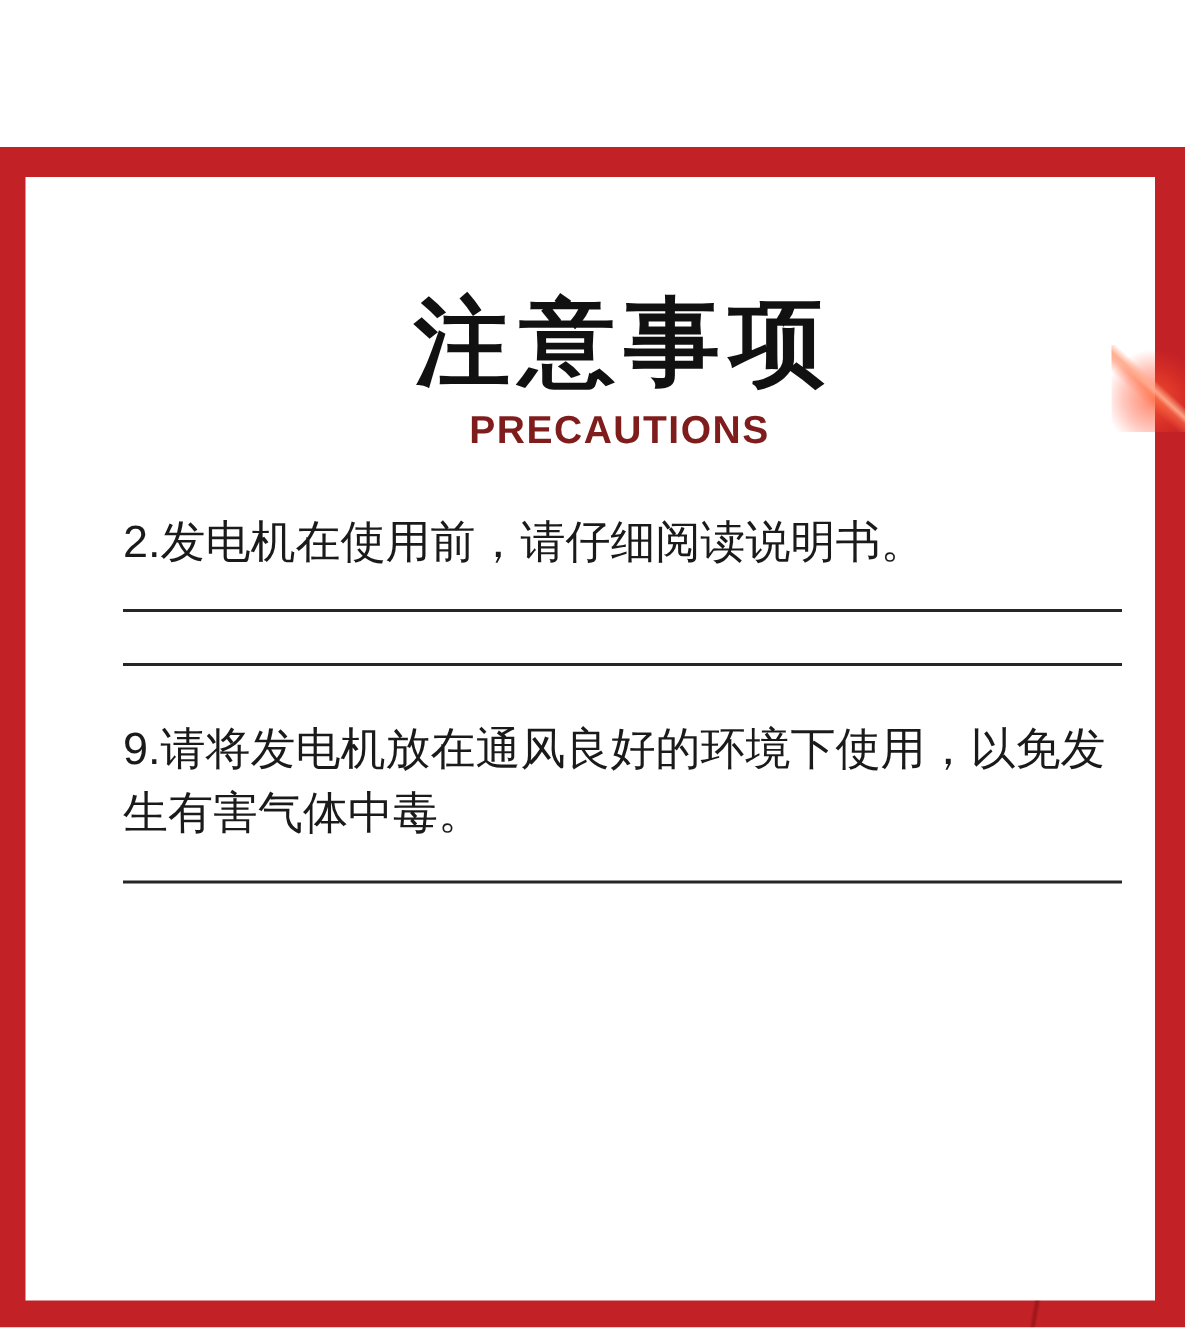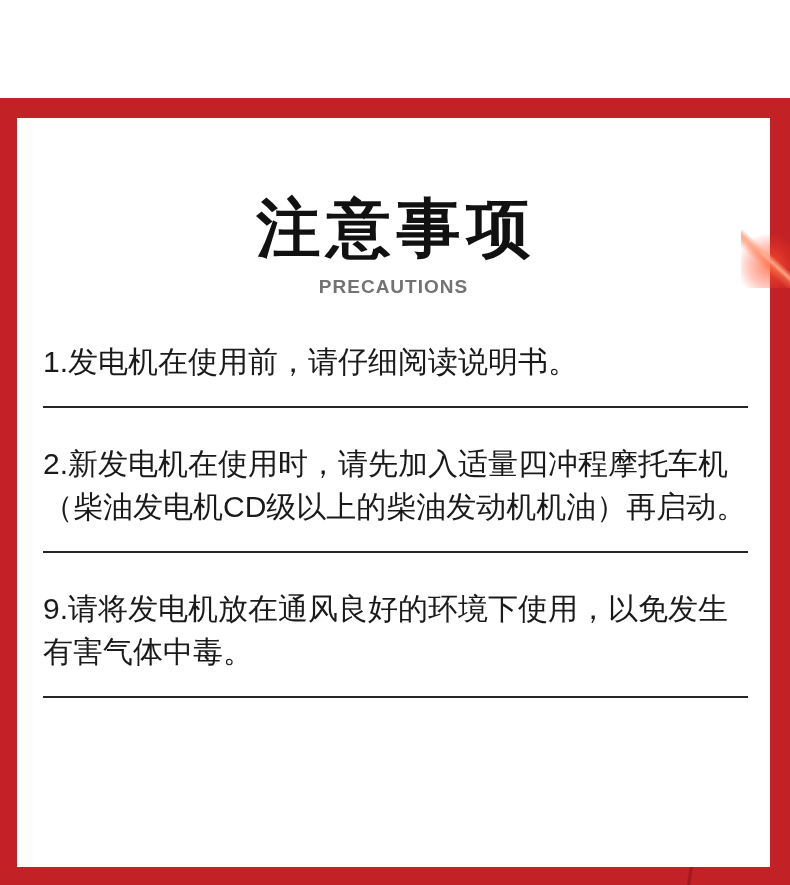--- a/index.html
+++ b/index.html
@@ -22,39 +22,40 @@
     position: absolute;
     top: 98px;
     left: 0;
     width: 790px;
     height: 787px;
     box-sizing: border-box;
     background: #ffffff;
     border-style: solid;
     border-color: #c22126;
     border-width: 20px 20px 18px 17px;
+    padding-left: 39px;
   }
   .page-title {
     margin: 78px 0 0 0;
     text-align: center;
     font-size: 64px;
     line-height: 64px;
     font-weight: 700;
     letter-spacing: 6px;
     text-indent: 6px;
     color: #111111;
   }
   .page-subtitle {
     margin-top: 17px;
     text-align: center;
-    font-size: 19px;
+    font-size: 26px;
     line-height: 19px;
     font-weight: 700;
     letter-spacing: 1px;
-    color: #737373;
+    color: #7f1d1d;
   }
   .items {
     margin: 44px 16px 0 26px;
     font-size: 30px;
     line-height: 43px;
     color: #1a1a1a;
   }
   .item {
     margin: 0;
   }
@@ -93,25 +94,24 @@
 <div class="top-margin"></div>
 
 <section class="frame">
 
   <h1 class="page-title">注意事项</h1>
 
   <div class="page-subtitle">PRECAUTIONS</div>
 
   <div class="items">
 
-    <p class="item">1.发电机在使用前，请仔细阅读说明书。</p>
+    <p class="item">2.发电机在使用前，请仔细阅读说明书。</p>
 
     <hr class="divider">
 
-    <p class="item">2.新发电机在使用时，请先加入适量四冲程摩托车机（柴油发电机CD级以上的柴油发动机机油）再启动。</p>
 
     <hr class="divider">
 
     <p class="item">9.请将发电机放在通风良好的环境下使用，以免发生有害气体中毒。</p>
 
     <hr class="divider">
 
 
   </div>
 

